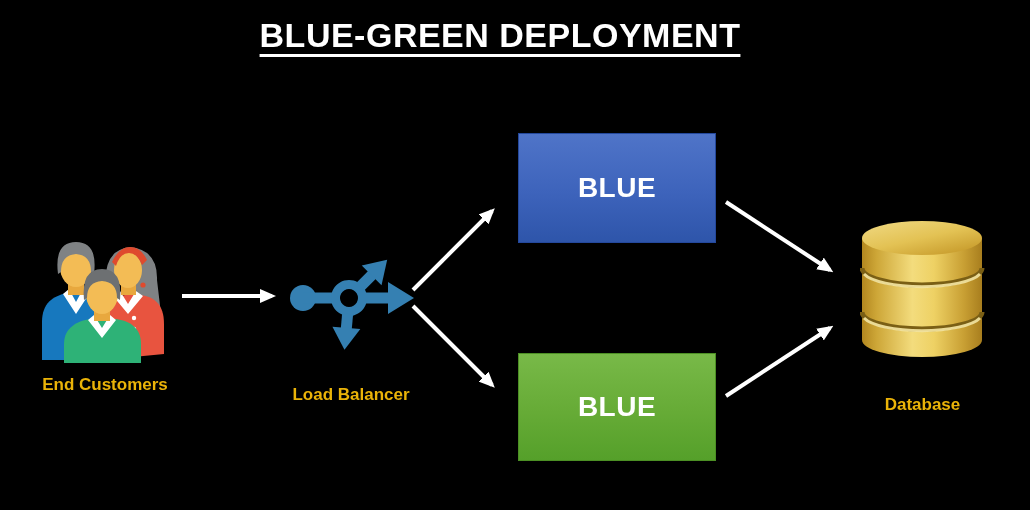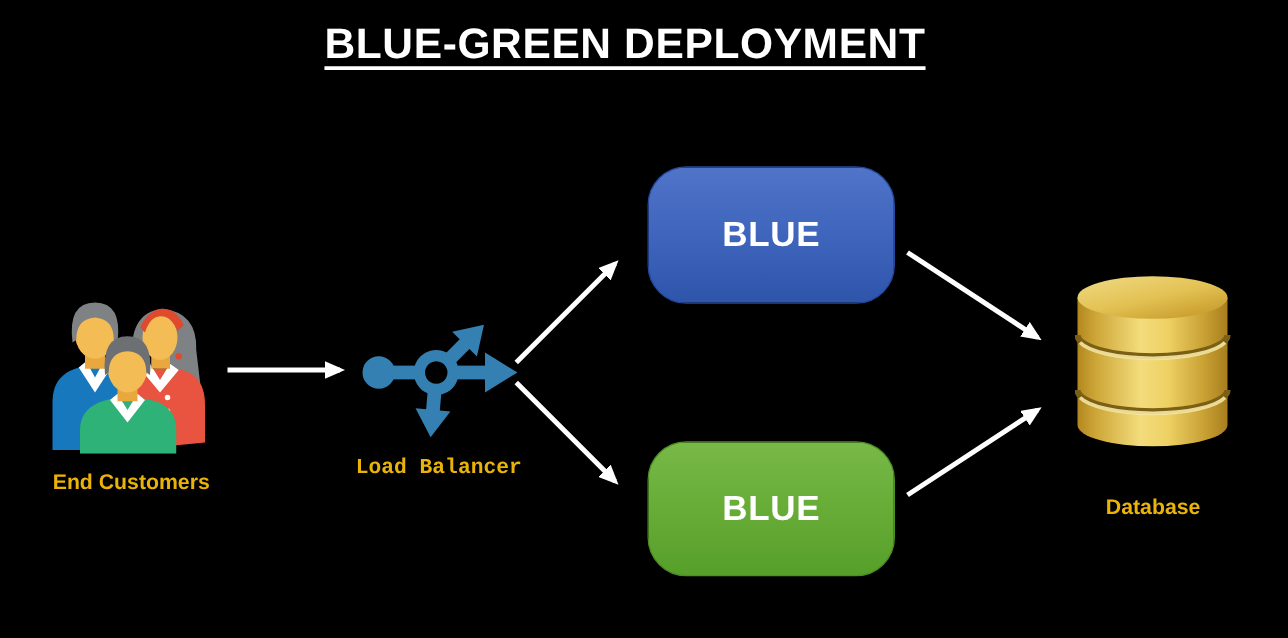--- a/index.html
+++ b/index.html
@@ -10,26 +10,26 @@
   .title{
     position:absolute;left:0;top:16px;width:1000px;text-align:center;
     color:#fff;font-size:34px;font-weight:700;letter-spacing:.5px;
     text-decoration:underline;text-decoration-thickness:3px;text-underline-offset:7px;
   }
   .node{position:absolute;text-align:center;}
   .node .label{color:#eab308;font-weight:700;font-size:17px;}
   .node-customers{left:30px;top:238px;width:150px;}
   .node-customers .label{margin-top:8px;}
   .node-lb{left:276px;top:240px;width:150px;}
-  .node-lb .label{margin-top:0;font-family:Liberation Mono, monospace;}
+  .node-lb .label{margin-top:21px;}
   .node-db{left:845px;top:218px;width:155px;}
   .node-db .label{margin-top:30px;}
   .env-box{
     position:absolute;left:518px;width:196px;display:flex;align-items:center;justify-content:center;
-    color:#fff;font-weight:700;font-size:28px;letter-spacing:.5px;border-radius:31px;
+    color:#fff;font-weight:700;font-size:28px;letter-spacing:.5px;
   }
   .env-blue{top:133px;height:108px;background:linear-gradient(180deg,#4f74c8 0%,#3d63bb 55%,#2e55aa 100%);border:1px solid #24489c;}
   .env-green{top:353px;height:106px;background:linear-gradient(180deg,#78b948 0%,#66ab36 55%,#55a02a 100%);border:1px solid #4c8f24;}
   .arrows{position:absolute;left:0;top:0;}
 </style>
 </head>
 <body>
 
 <div class="canvas">
 

